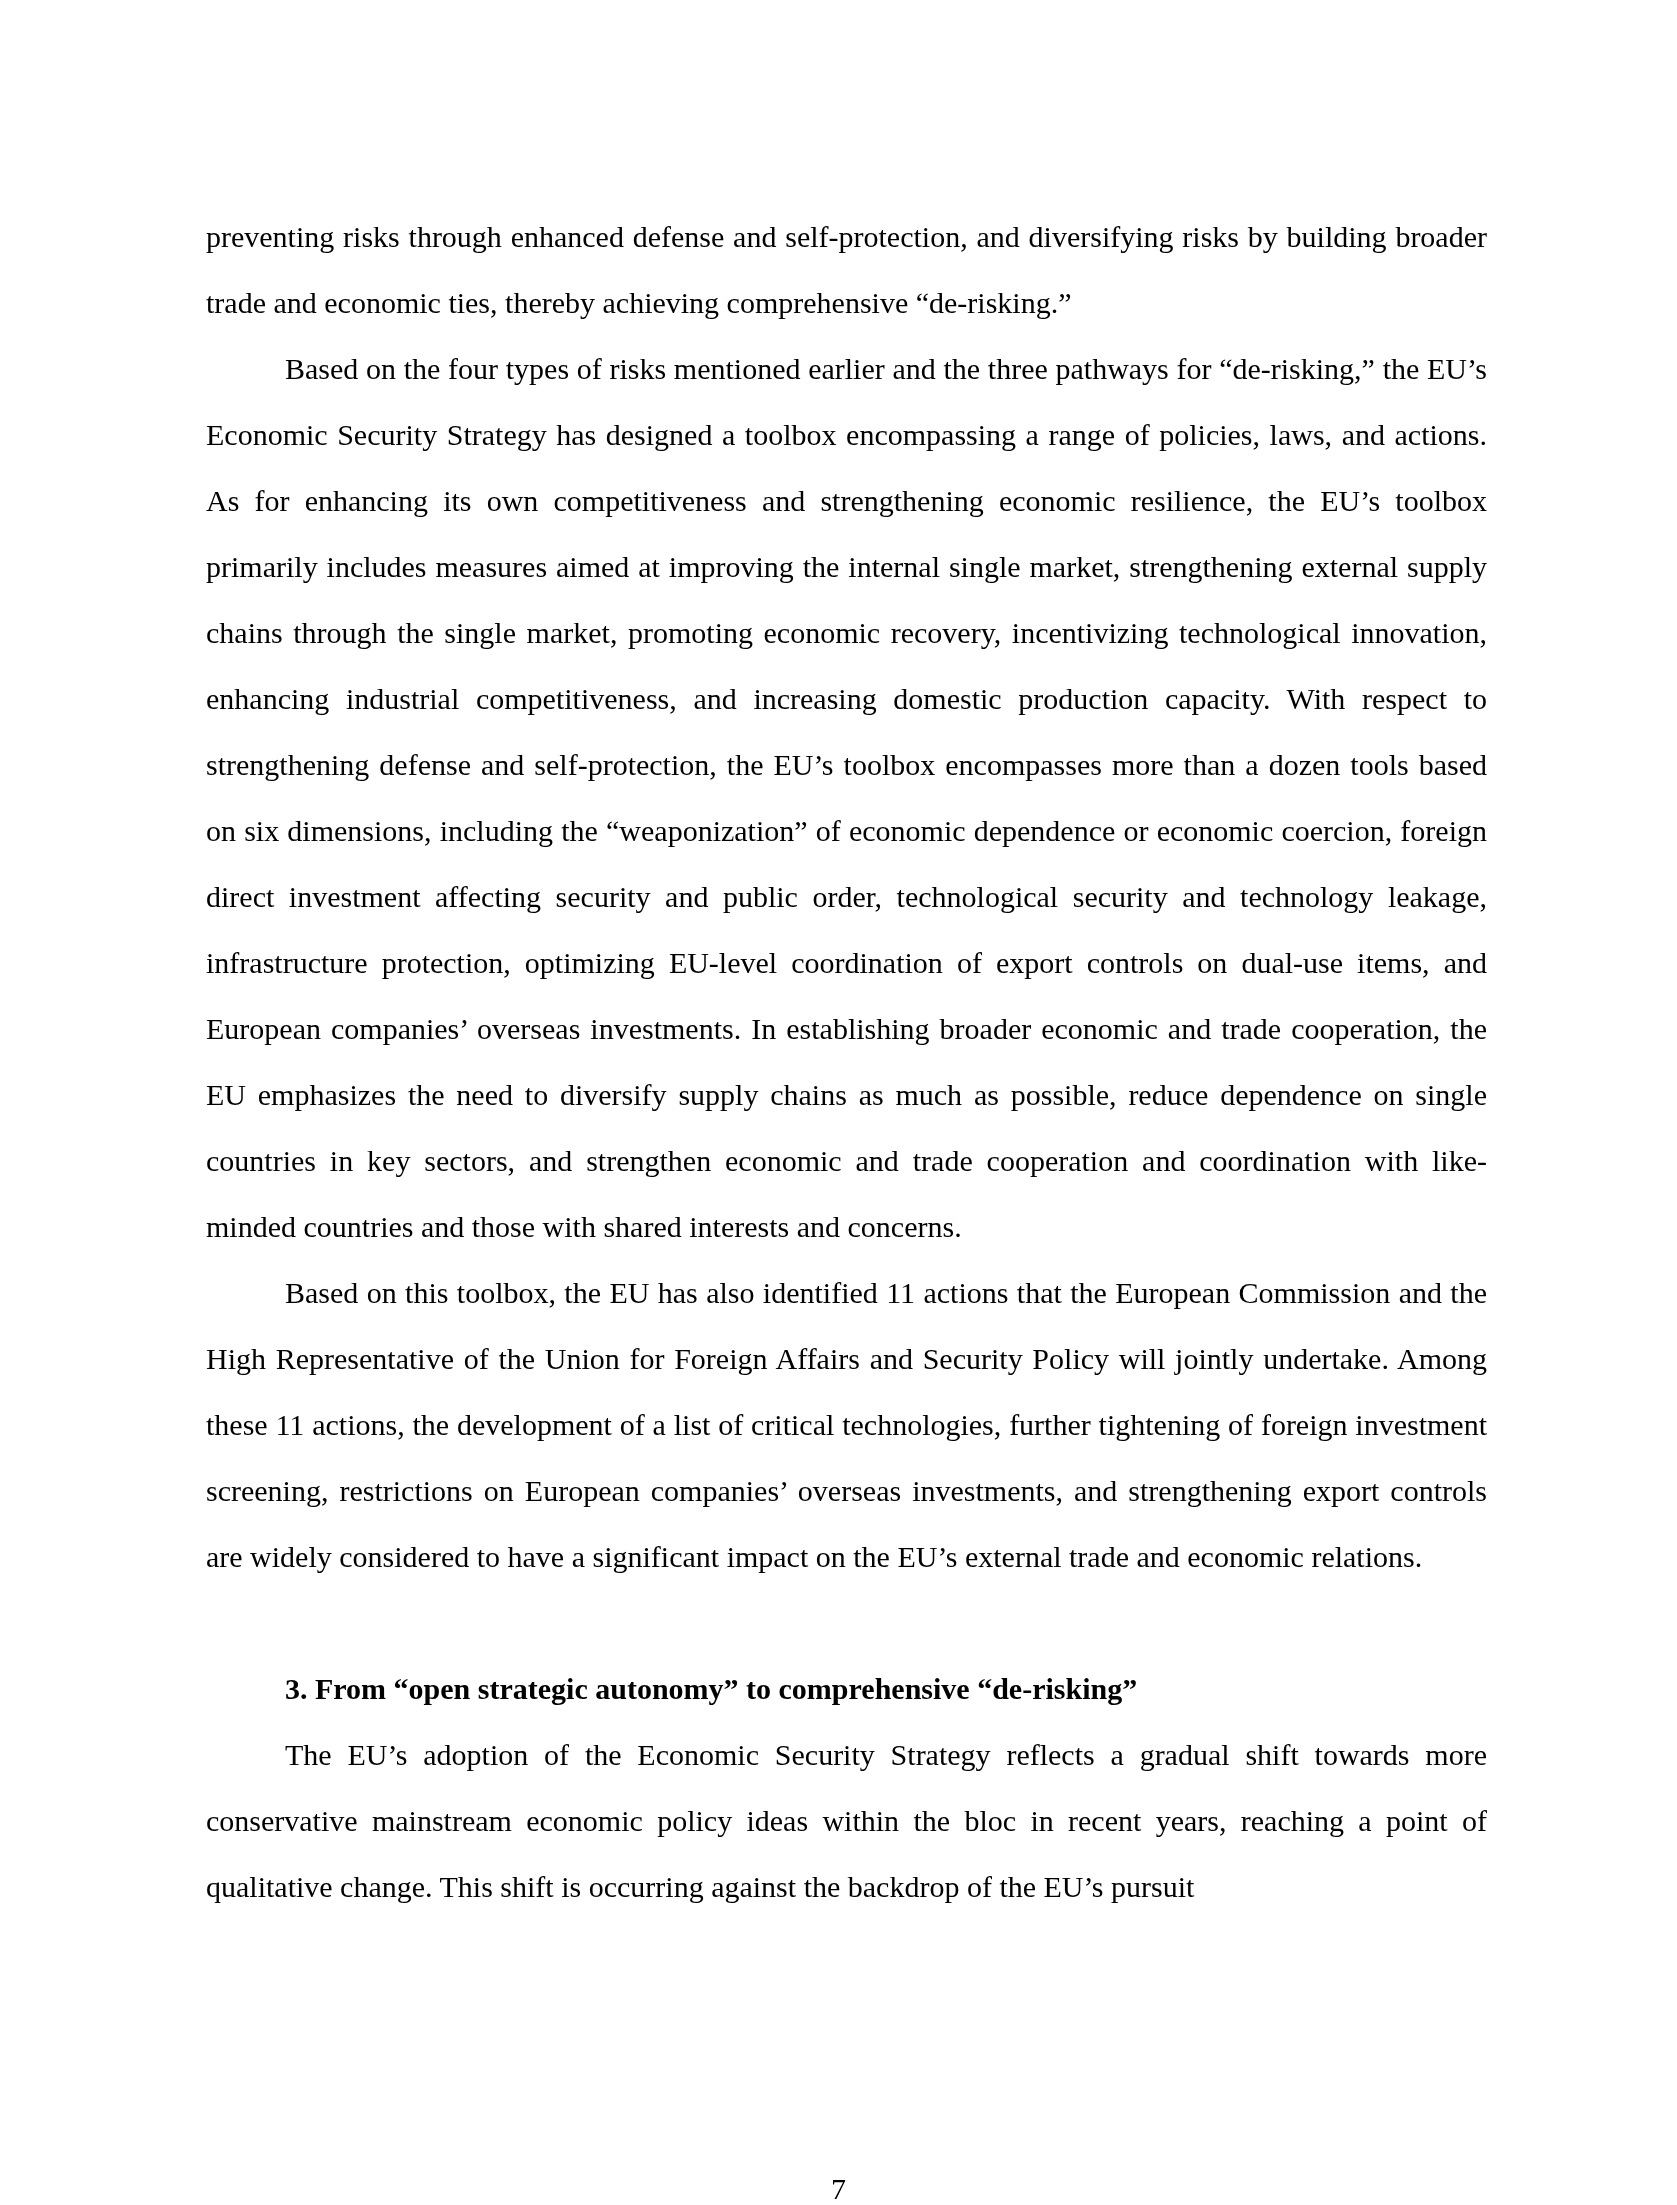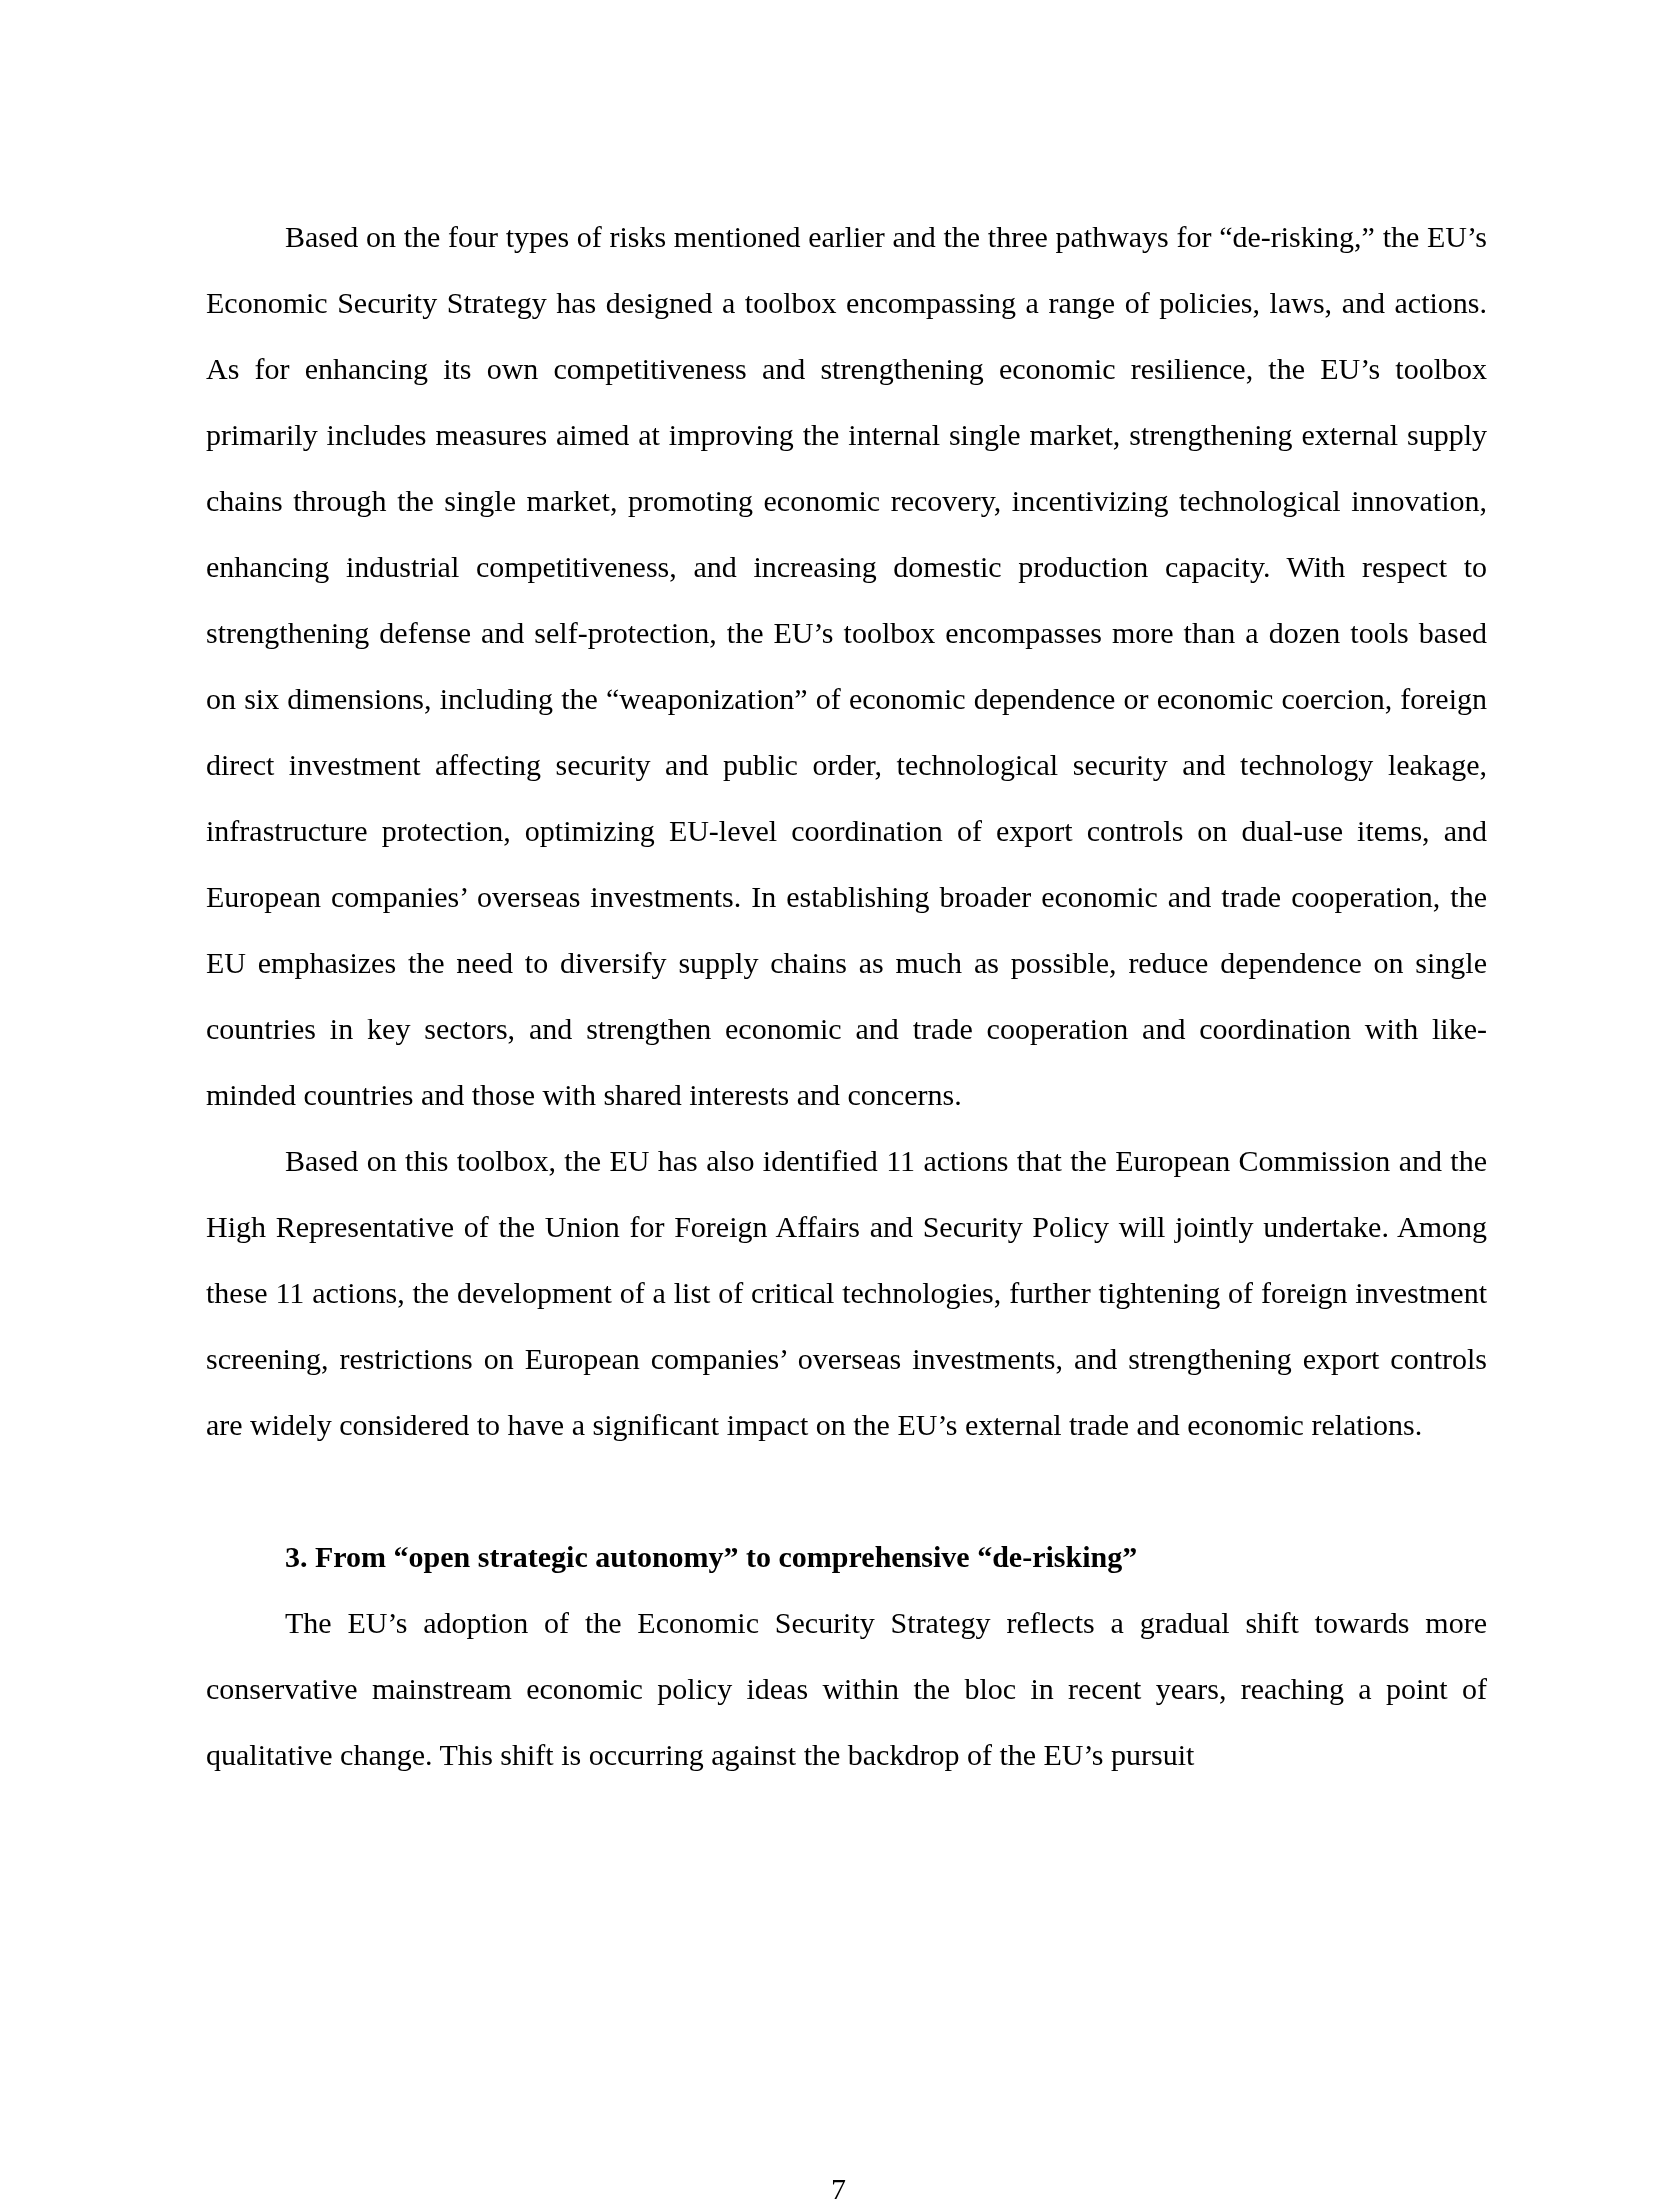--- a/index.html
+++ b/index.html
@@ -29,20 +29,21 @@
     text-align: center;
     font-family: "Liberation Serif", "DejaVu Serif", serif;
     font-size: 30px;
     color: #000000;
   }
 </style>
 </head>
 <body>
 
 <div class="page">
+  <p>preventing risks through enhanced defense and self-protection, and diversifying risks by building broader trade and economic ties, thereby achieving comprehensive “de-risking.”</p>
   <p class="indent">Based on the four types of risks mentioned earlier and the three pathways for “de-risking,” the EU’s Economic Security Strategy has designed a toolbox encompassing a range of policies, laws, and actions. As for enhancing its own competitiveness and strengthening economic resilience, the EU’s toolbox primarily includes measures aimed at improving the internal single market, strengthening external supply chains through the single market, promoting economic recovery, incentivizing technological innovation, enhancing industrial competitiveness, and increasing domestic production capacity. With respect to strengthening defense and self-protection, the EU’s toolbox encompasses more than a dozen tools based on six dimensions, including the “weaponization” of economic dependence or economic coercion, foreign direct investment affecting security and public order, technological security and technology leakage, infrastructure protection, optimizing EU-level coordination of export controls on dual-use items, and European companies’ overseas investments. In establishing broader economic and trade cooperation, the EU emphasizes the need to diversify supply chains as much as possible, reduce dependence on single countries in key sectors, and strengthen economic and trade cooperation and coordination with like-minded countries and those with shared interests and concerns.</p>
   <p class="indent">Based on this toolbox, the EU has also identified 11 actions that the European Commission and the High Representative of the Union for Foreign Affairs and Security Policy will jointly undertake. Among these 11 actions, the development of a list of critical technologies, further tightening of foreign investment screening, restrictions on European companies’ overseas investments, and strengthening export controls are widely considered to have a significant impact on the EU’s external trade and economic relations.</p>
   <p class="heading">3. From “open strategic autonomy” to comprehensive “de-risking”</p>
   <p class="indent">The EU’s adoption of the Economic Security Strategy reflects a gradual shift towards more conservative mainstream economic policy ideas within the bloc in recent years, reaching a point of qualitative change. This shift is occurring against the backdrop of the EU’s pursuit</p>
 </div>
 
 <div class="page-number">7</div>
 
 
 </body></html>

